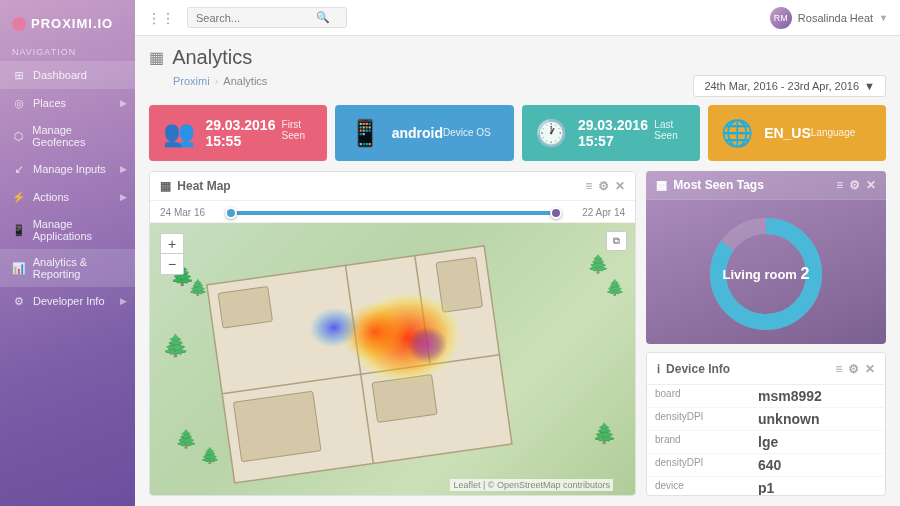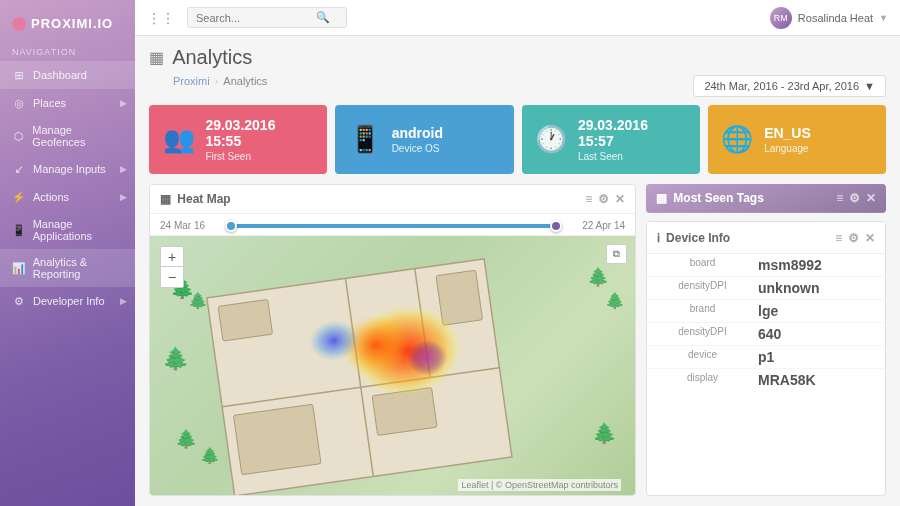--- a/index.html
+++ b/index.html
@@ -139,21 +139,21 @@
     }
     .stat-card {
       flex: 1; border-radius: 4px; padding: 12px 14px;
       display: flex; align-items: center; gap: 10px; color: white;
     }
     .stat-card-pink { background: #e8637a; }
     .stat-card-blue { background: #4a9fd4; }
     .stat-card-teal { background: #4cb8b2; }
     .stat-card-gold { background: #e8a832; }
     .stat-card-icon { font-size: 26px; opacity: 0.9; }
-    .stat-card-info { display: flex; flex-direction: column; }
+    .stat-card-info { display: flex; flex-direction: row; }
     .stat-card-value { font-size: 14px; font-weight: bold; }
     .stat-card-label { font-size: 10px; opacity: 0.85; margin-top: 2px; }
 
     
     .bottom-row {
       flex: 1; display: flex; gap: 10px; overflow: hidden;
     }
 
     
     .heatmap-panel {
@@ -220,21 +220,21 @@
     }
     .map-zoom-btn:first-child { border-bottom: 1px solid #ccc; }
 
     .map-layer-btn {
       position: absolute; right: 8px; top: 8px;
       background: white; border: 1px solid #ccc; border-radius: 2px;
       padding: 3px 6px; font-size: 10px; color: #666; cursor: pointer;
     }
 
     .map-attribution {
-      position: absolute; bottom: 4px; right: 14px;
+      position: absolute; bottom: 4px; right: 22px;
       font-size: 9px; color: #888; background: rgba(255,255,255,0.7);
       padding: 1px 3px;
     }
 
     
     .right-panels {
       width: 240px; display: flex; flex-direction: column; gap: 8px;
     }
 
     
@@ -262,21 +262,21 @@
     }
     .device-table {
       font-size: 10px; overflow-y: auto; flex: 1;
     }
     .device-row {
       display: flex; border-bottom: 1px solid #f5f5f5;
       padding: 3px 8px;
     }
     .device-row:last-child { border-bottom: none; }
     .device-key {
-      width: 95px; color: #999; text-align: center; margin-right: 8px;
+      width: 95px; color: #999; text-align: left; margin-right: 8px;
       flex-shrink: 0;
     }
     .device-val { color: #555; word-break: break-all; font-size: 14px; font-weight: bold; }
 
     
     .donut-wrap {
       position: relative; width: 120px; height: 120px;
       display: flex; align-items: center; justify-content: center;
     }
     .donut-text {
@@ -496,20 +496,34 @@
         <div class="tags-panel">
           <div class="panel-header">
             <span class="panel-header-icon">▦</span>
             <span>Most Seen Tags</span>
             <div class="panel-actions">
               <span>≡</span>
               <span>⚙</span>
               <span>✕</span>
             </div>
           </div>
+          <div class="donut-container">
+            <div class="donut-wrap">
+              <svg width="120" height="120" viewBox="0 0 120 120">
+
+                <circle cx="60" cy="60" r="48" fill="none" stroke="rgba(255,255,255,0.15)" stroke-width="16"></circle>
+
+                <circle cx="60" cy="60" r="48" fill="none" stroke="#4ab8d8" stroke-width="16" stroke-dasharray="256 46" stroke-dashoffset="0" transform="rotate(-90 60 60)"></circle>
+              </svg>
+              <div class="donut-text">
+                <span>Living room</span>
+                <span style="font-size:16px;">2</span>
+              </div>
+            </div>
+          </div>
         </div>
 
         <div class="device-panel">
           <div class="panel-header">
             <span class="panel-header-icon">ℹ</span>
             <span>Device Info</span>
             <div class="panel-actions">
               <span>≡</span>
               <span>⚙</span>
               <span>✕</span>

